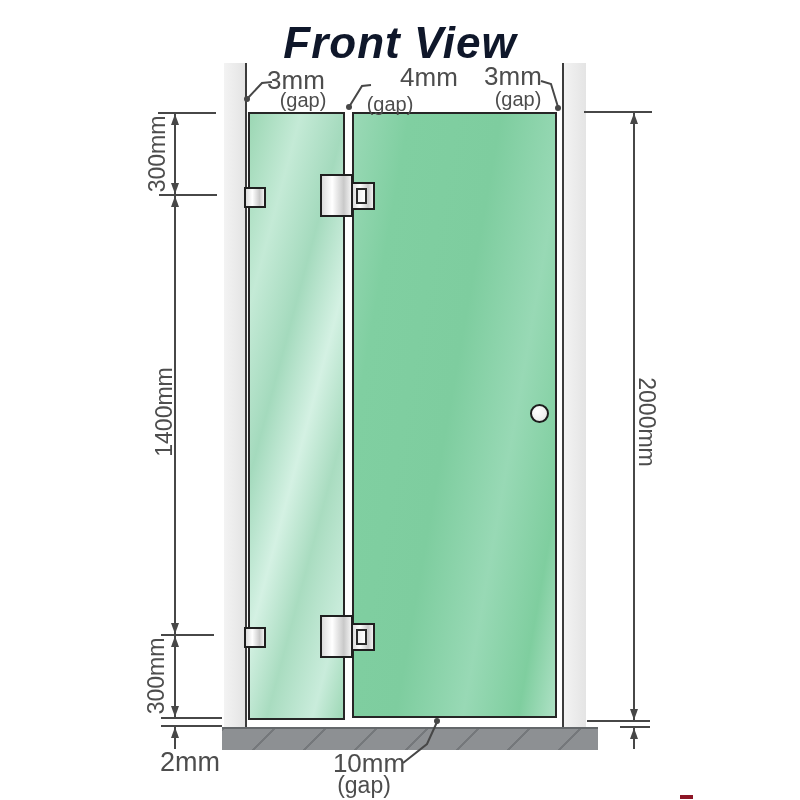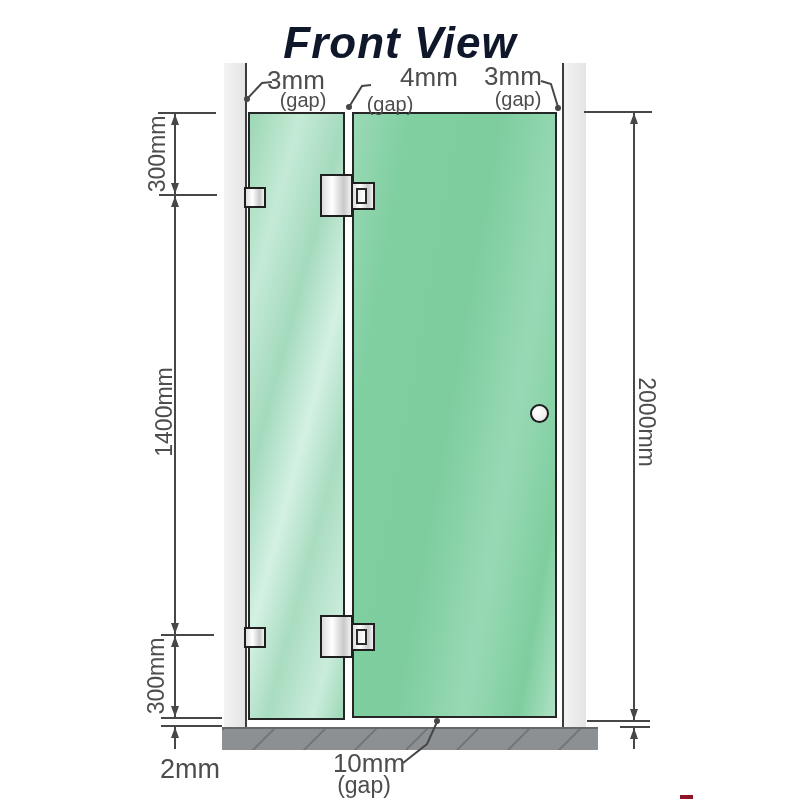--- a/index.html
+++ b/index.html
@@ -155,19 +155,19 @@
   <div class="abs lbl lbl-c fs-gapnote" style="left:390px;top:104px;">(gap)</div>
   <div class="abs lbl lbl-c fs-gapval" style="left:513px;top:76px;">3mm</div>
   <div class="abs lbl lbl-c fs-gapnote" style="left:518px;top:99px;">(gap)</div>
 
   <div class="abs lbl rot-ccw fs-dim" style="left:157px;top:154px;">300mm</div>
   <div class="abs lbl rot-ccw fs-dim" style="left:164px;top:412px;">1400mm</div>
   <div class="abs lbl rot-ccw fs-dim" style="left:156px;top:676px;">300mm</div>
 
   <div class="abs lbl rot-cw fs-dim" style="left:646px;top:422px;">2000mm</div>
 
-  <div class="abs lbl lbl-c fs-2mm" style="left:190px;top:762px;margin-top:7px;">2mm</div>
+  <div class="abs lbl lbl-c fs-2mm" style="left:190px;top:762px;">2mm</div>
   <div class="abs lbl lbl-c fs-10mm" style="left:369px;top:763px;">10mm</div>
   <div class="abs lbl lbl-c fs-gapnote-b" style="left:364px;top:785px;">(gap)</div>
 
   <div class="abs wm"></div>
 
 </div>
 
 </body></html>

